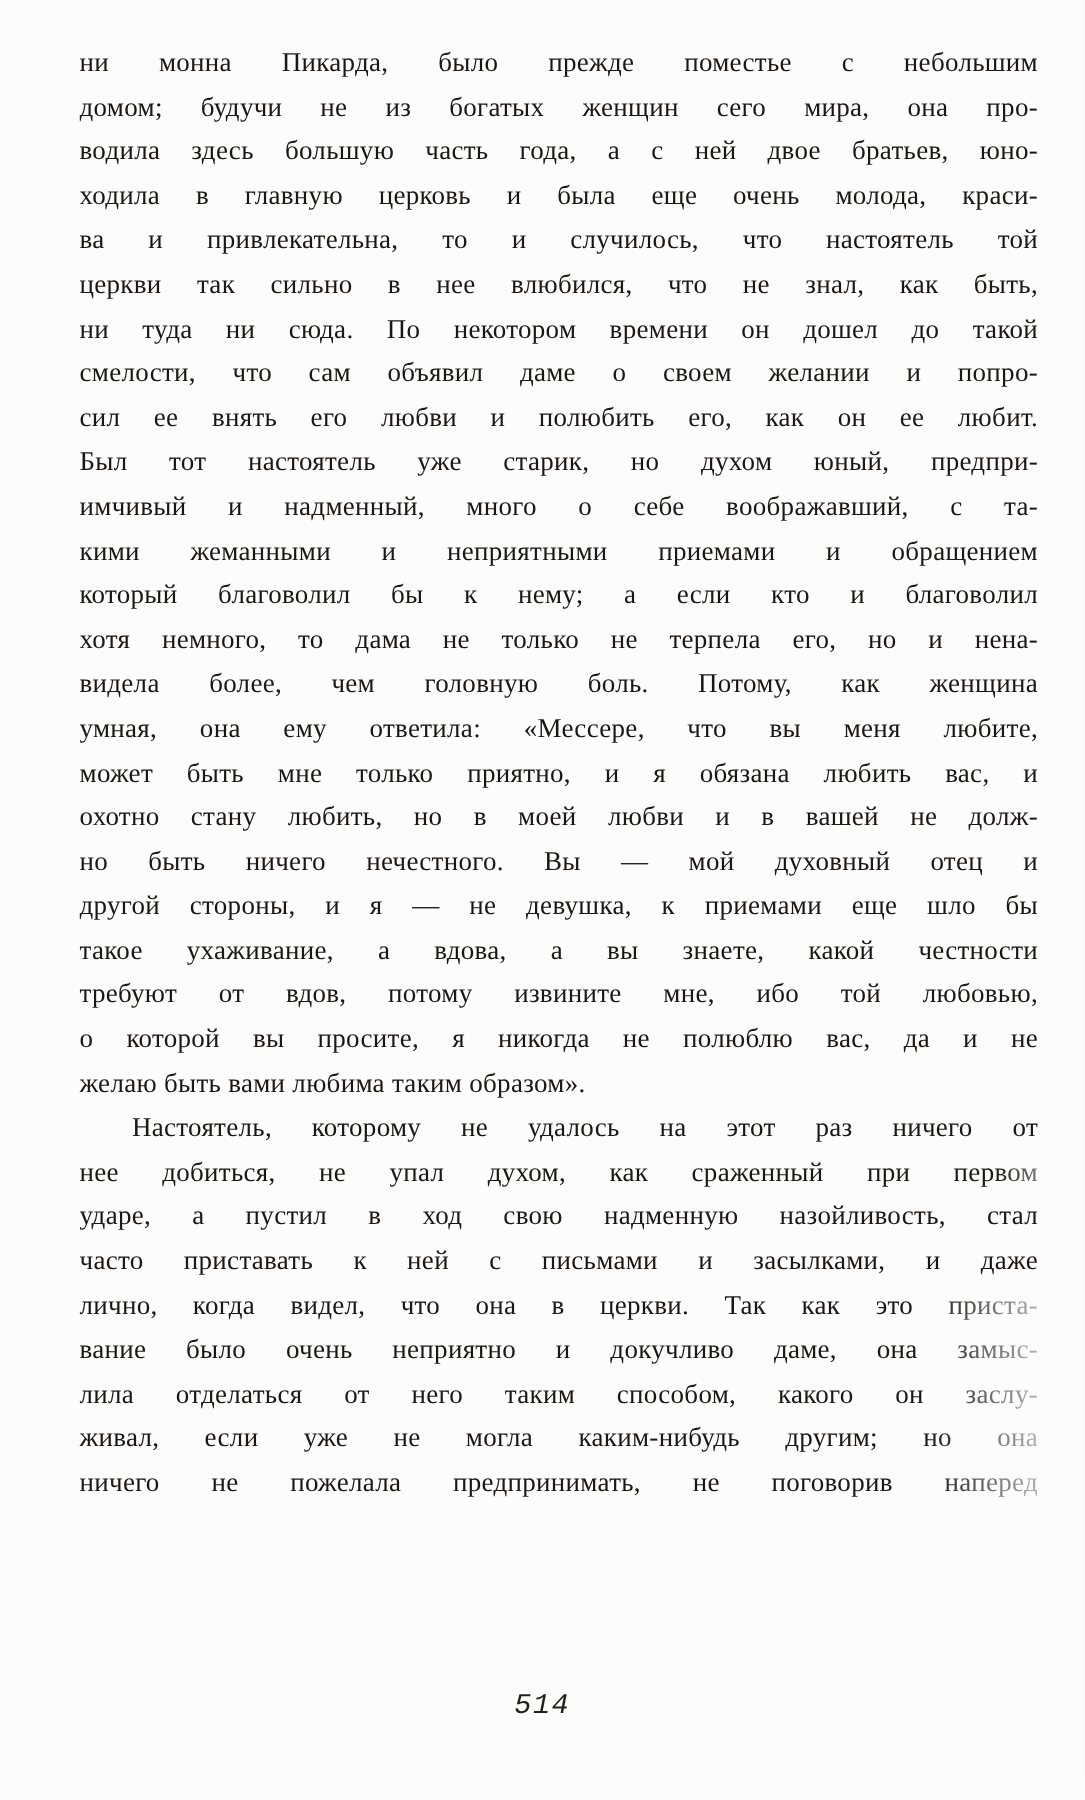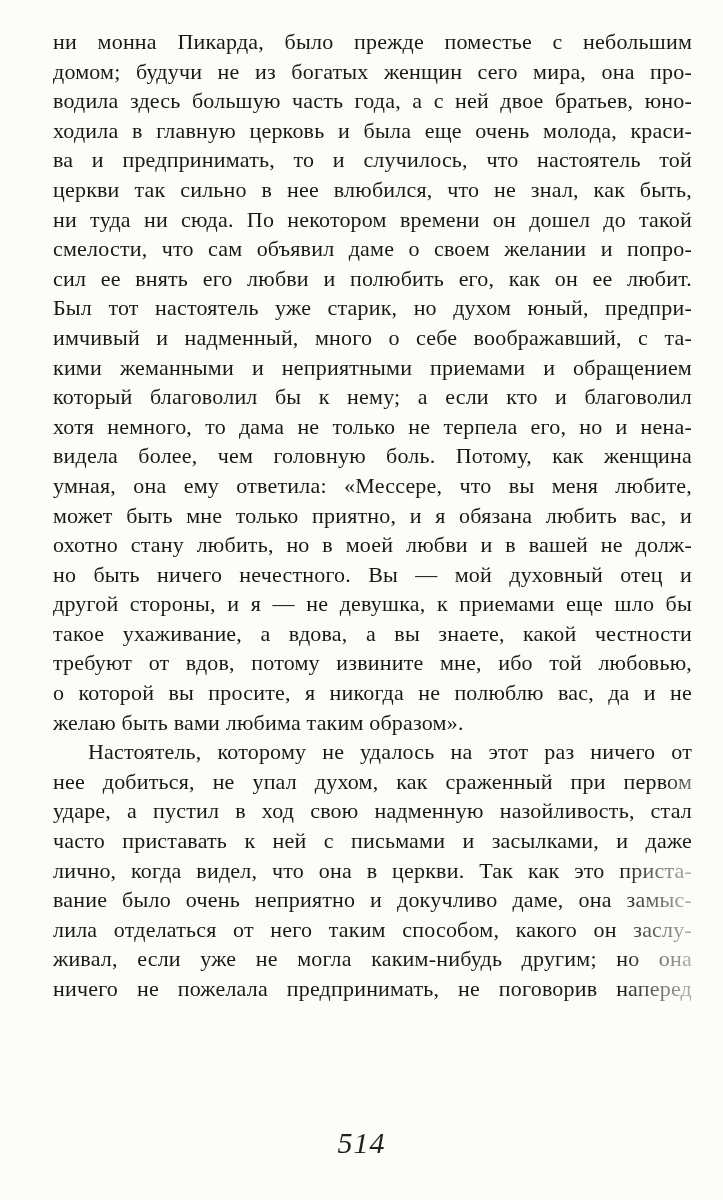--- a/index.html
+++ b/index.html
@@ -18,21 +18,21 @@
   }
   .text-block {
     position: absolute;
     left: 53px;
     top: 27px;
     width: 639px;
   }
   .line {
     height: 29.6px;
     line-height: 29.6px;
-    font-size: 22px;
+    font-size: 18px;
     letter-spacing: 0.2px;
     text-align: justify;
     text-align-last: justify;
     overflow: hidden;
     white-space: normal;
   }
   .line.indent { text-indent: 35px; }
   .line.flush { text-align-last: left; }
   
   .scan-fade {
@@ -53,35 +53,36 @@
     background: linear-gradient(to right, rgba(252,252,250,0), rgba(252,252,250,0.5));
     pointer-events: none;
   }
   .page-number {
     position: absolute;
     top: 1126px;
     left: 0;
     width: 723px;
     text-align: center;
     font-style: italic;
-    font-size: 30px;
+    font-size: 19px;
     letter-spacing: 1px;
     color: #241f19;
+    font-family: Liberation Mono, monospace;
   }
 </style>
 </head>
 <body>
 
 <div class="book-page">
   <div class="text-block" id="text-block">
       <div class="line">ни монна Пикарда, было прежде поместье с небольшим</div>
       <div class="line">домом; будучи не из богатых женщин сего мира, она про-</div>
       <div class="line">водила здесь большую часть года, а с ней двое братьев, юно-</div>
       <div class="line">ходила в главную церковь и была еще очень молода, краси-</div>
-      <div class="line">ва и предпринимать, то и случилось, что настоятель той</div>
+      <div class="line">ва и привлекательна, то и случилось, что настоятель той</div>
       <div class="line">церкви так сильно в нее влюбился, что не знал, как быть,</div>
       <div class="line">ни туда ни сюда. По некотором времени он дошел до такой</div>
       <div class="line">смелости, что сам объявил даме о своем желании и попро-</div>
       <div class="line">сил ее внять его любви и полюбить его, как он ее любит.</div>
       <div class="line">Был тот настоятель уже старик, но духом юный, предпри-</div>
       <div class="line">имчивый и надменный, много о себе воображавший, с та-</div>
       <div class="line">кими жеманными и неприятными приемами и обращением</div>
       <div class="line">который благоволил бы к нему; а если кто и благоволил</div>
       <div class="line">хотя немного, то дама не только не терпела его, но и нена-</div>
       <div class="line">видела более, чем головную боль. Потому, как женщина</div>

